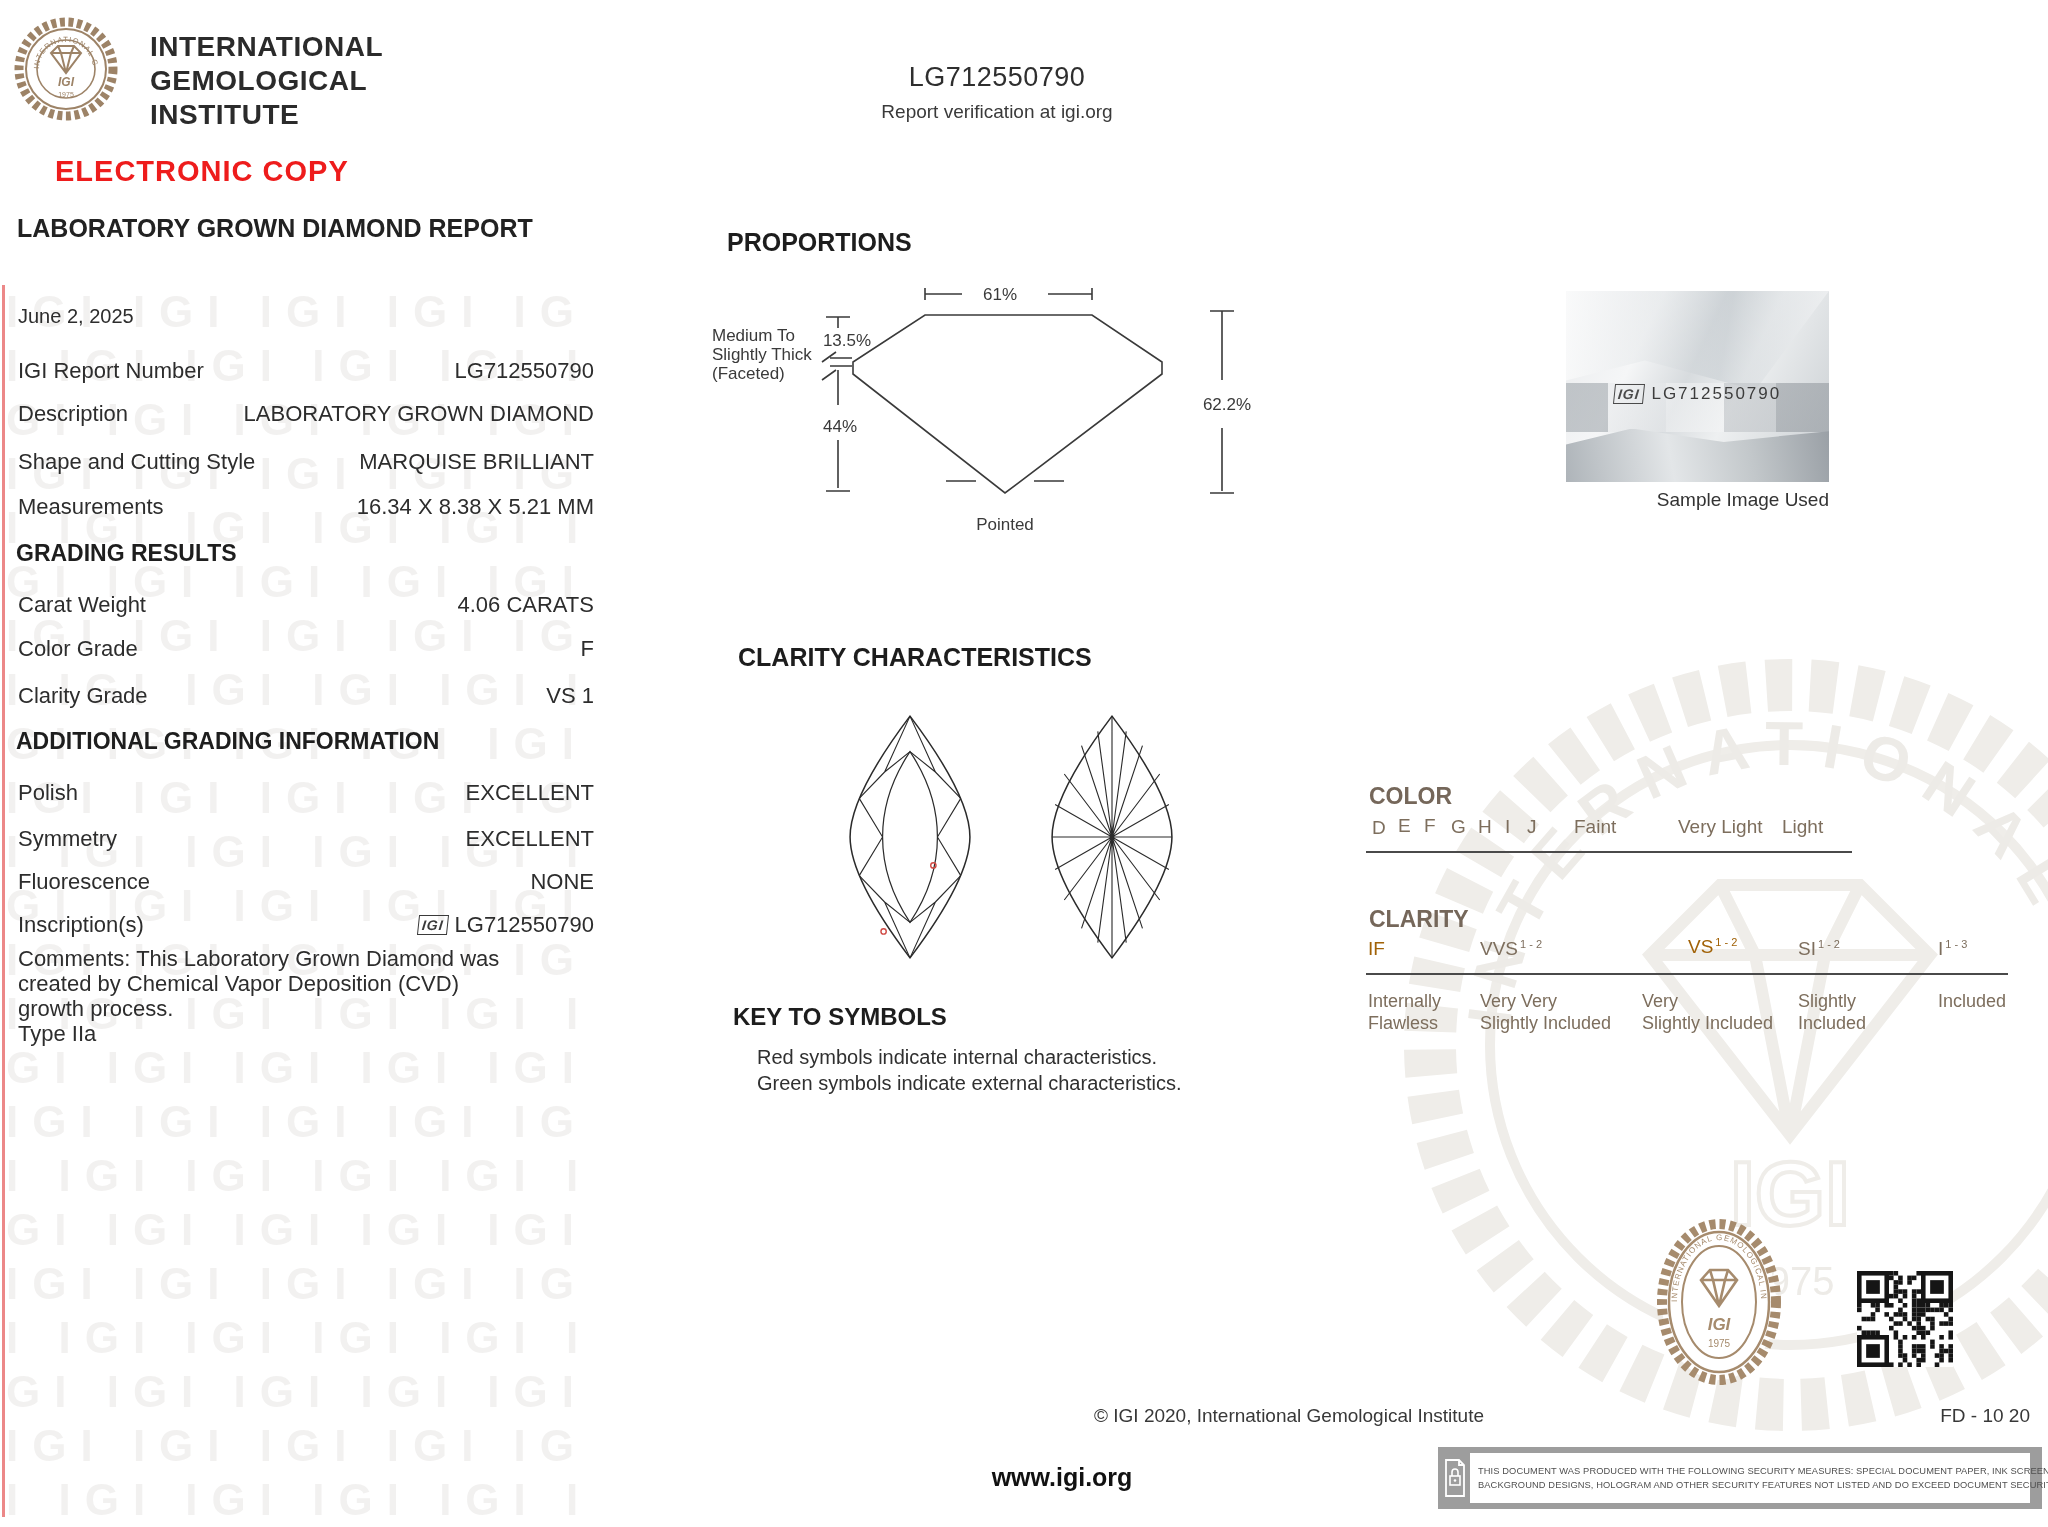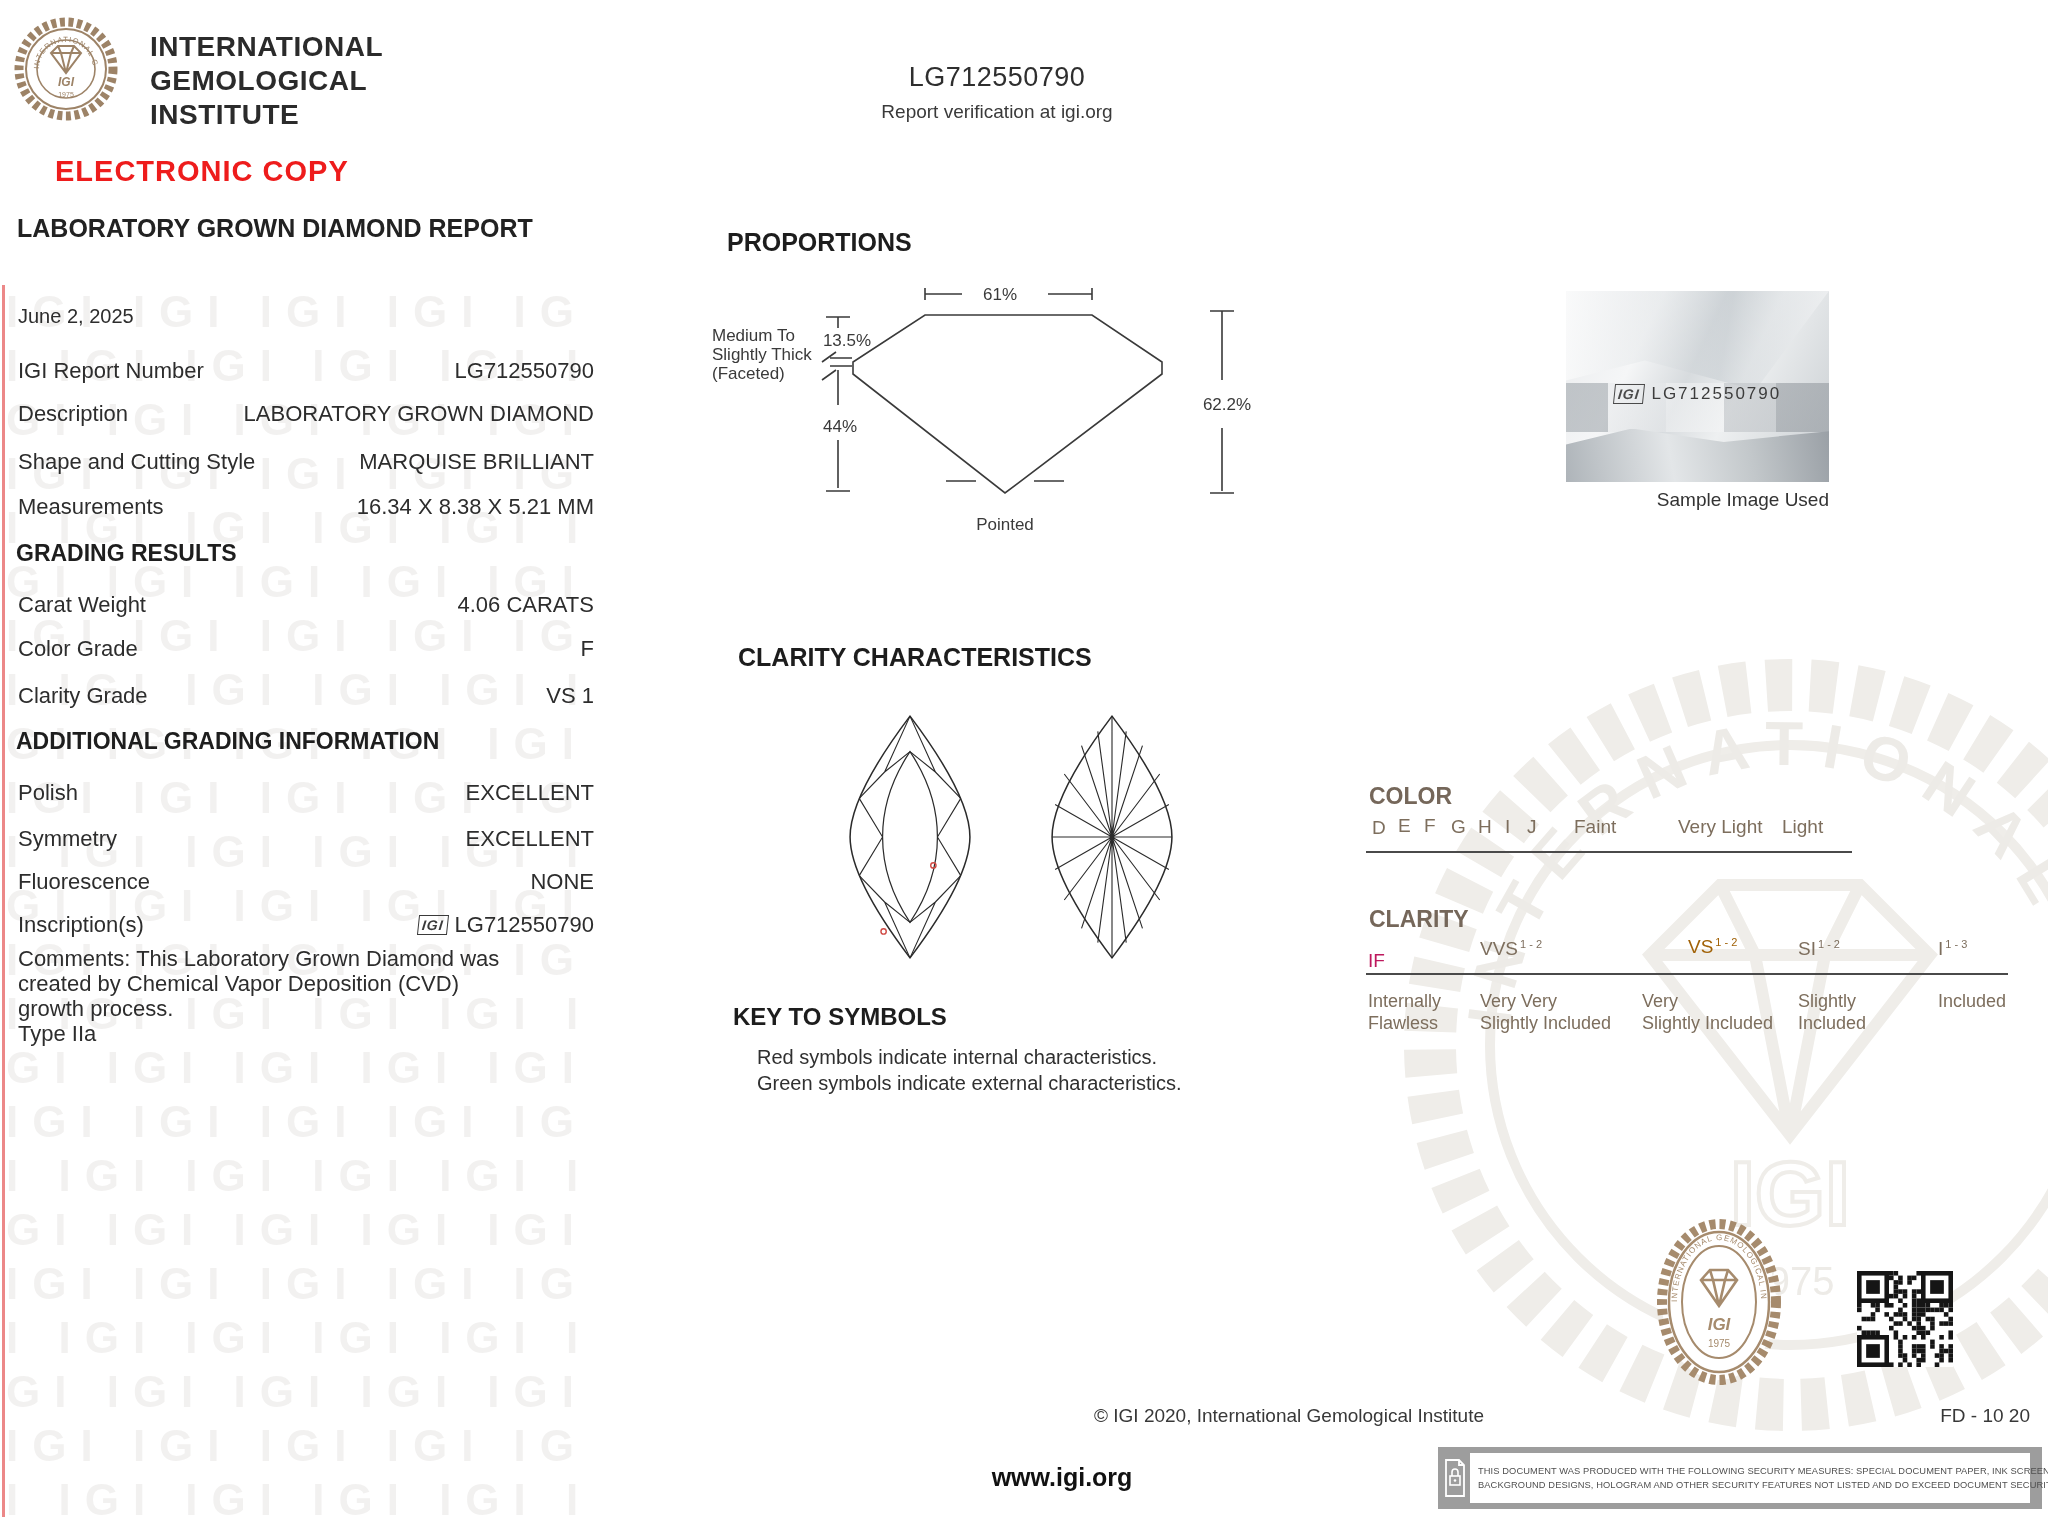--- a/index.html
+++ b/index.html
@@ -241,21 +241,21 @@
   <span class="scale-item" style="left:1451px;top:816px;color:#7d6e5d;">G</span>
   <span class="scale-item" style="left:1478px;top:816px;color:#7d6e5d;">H</span>
   <span class="scale-item" style="left:1505px;top:816px;color:#7d6e5d;">I</span>
   <span class="scale-item" style="left:1527px;top:816px;color:#7d6e5d;">J</span>
   <span class="scale-item" style="left:1574px;top:816px;color:#7d6e5d;">Faint</span>
   <span class="scale-item" style="left:1678px;top:816px;color:#7d6e5d;">Very Light</span>
   <span class="scale-item" style="left:1782px;top:816px;color:#7d6e5d;">Light</span>
   <div class="scale-line" style="left:1366px;top:851px;width:486px;"></div>
 
   <div class="abs scale-head" style="left:1369px;top:906px;color:#75675a;">CLARITY</div>
-  <span class="scale-item" style="left:1368px;top:938px;color:#be185d;margin-top:12px;"><span>IF</span><span class="sup"></span></span>
+  <span class="scale-item" style="left:1368px;top:938px;color:#a16207;"><span>IF</span><span class="sup"></span></span>
   <span class="scale-item" style="left:1480px;top:938px;color:#7d6e5d;"><span>VVS</span><span class="sup">1 - 2</span></span>
   <span class="scale-item" style="left:1642px;top:936px;color:#a16207;margin-left:46px;"><span>VS</span><span class="sup">1 - 2</span></span>
   <span class="scale-item" style="left:1798px;top:938px;color:#7d6e5d;"><span>SI</span><span class="sup">1 - 2</span></span>
   <span class="scale-item" style="left:1938px;top:938px;color:#7d6e5d;"><span>I</span><span class="sup">1 - 3</span></span>
   <div class="scale-line" style="left:1366px;top:973px;width:642px;"></div>
   <div class="clab" style="left:1368px;top:990px;color:#7d6e5d;">
     <div>Internally</div>
       <div>Flawless</div>
   </div>
   <div class="clab" style="left:1480px;top:990px;color:#7d6e5d;">

